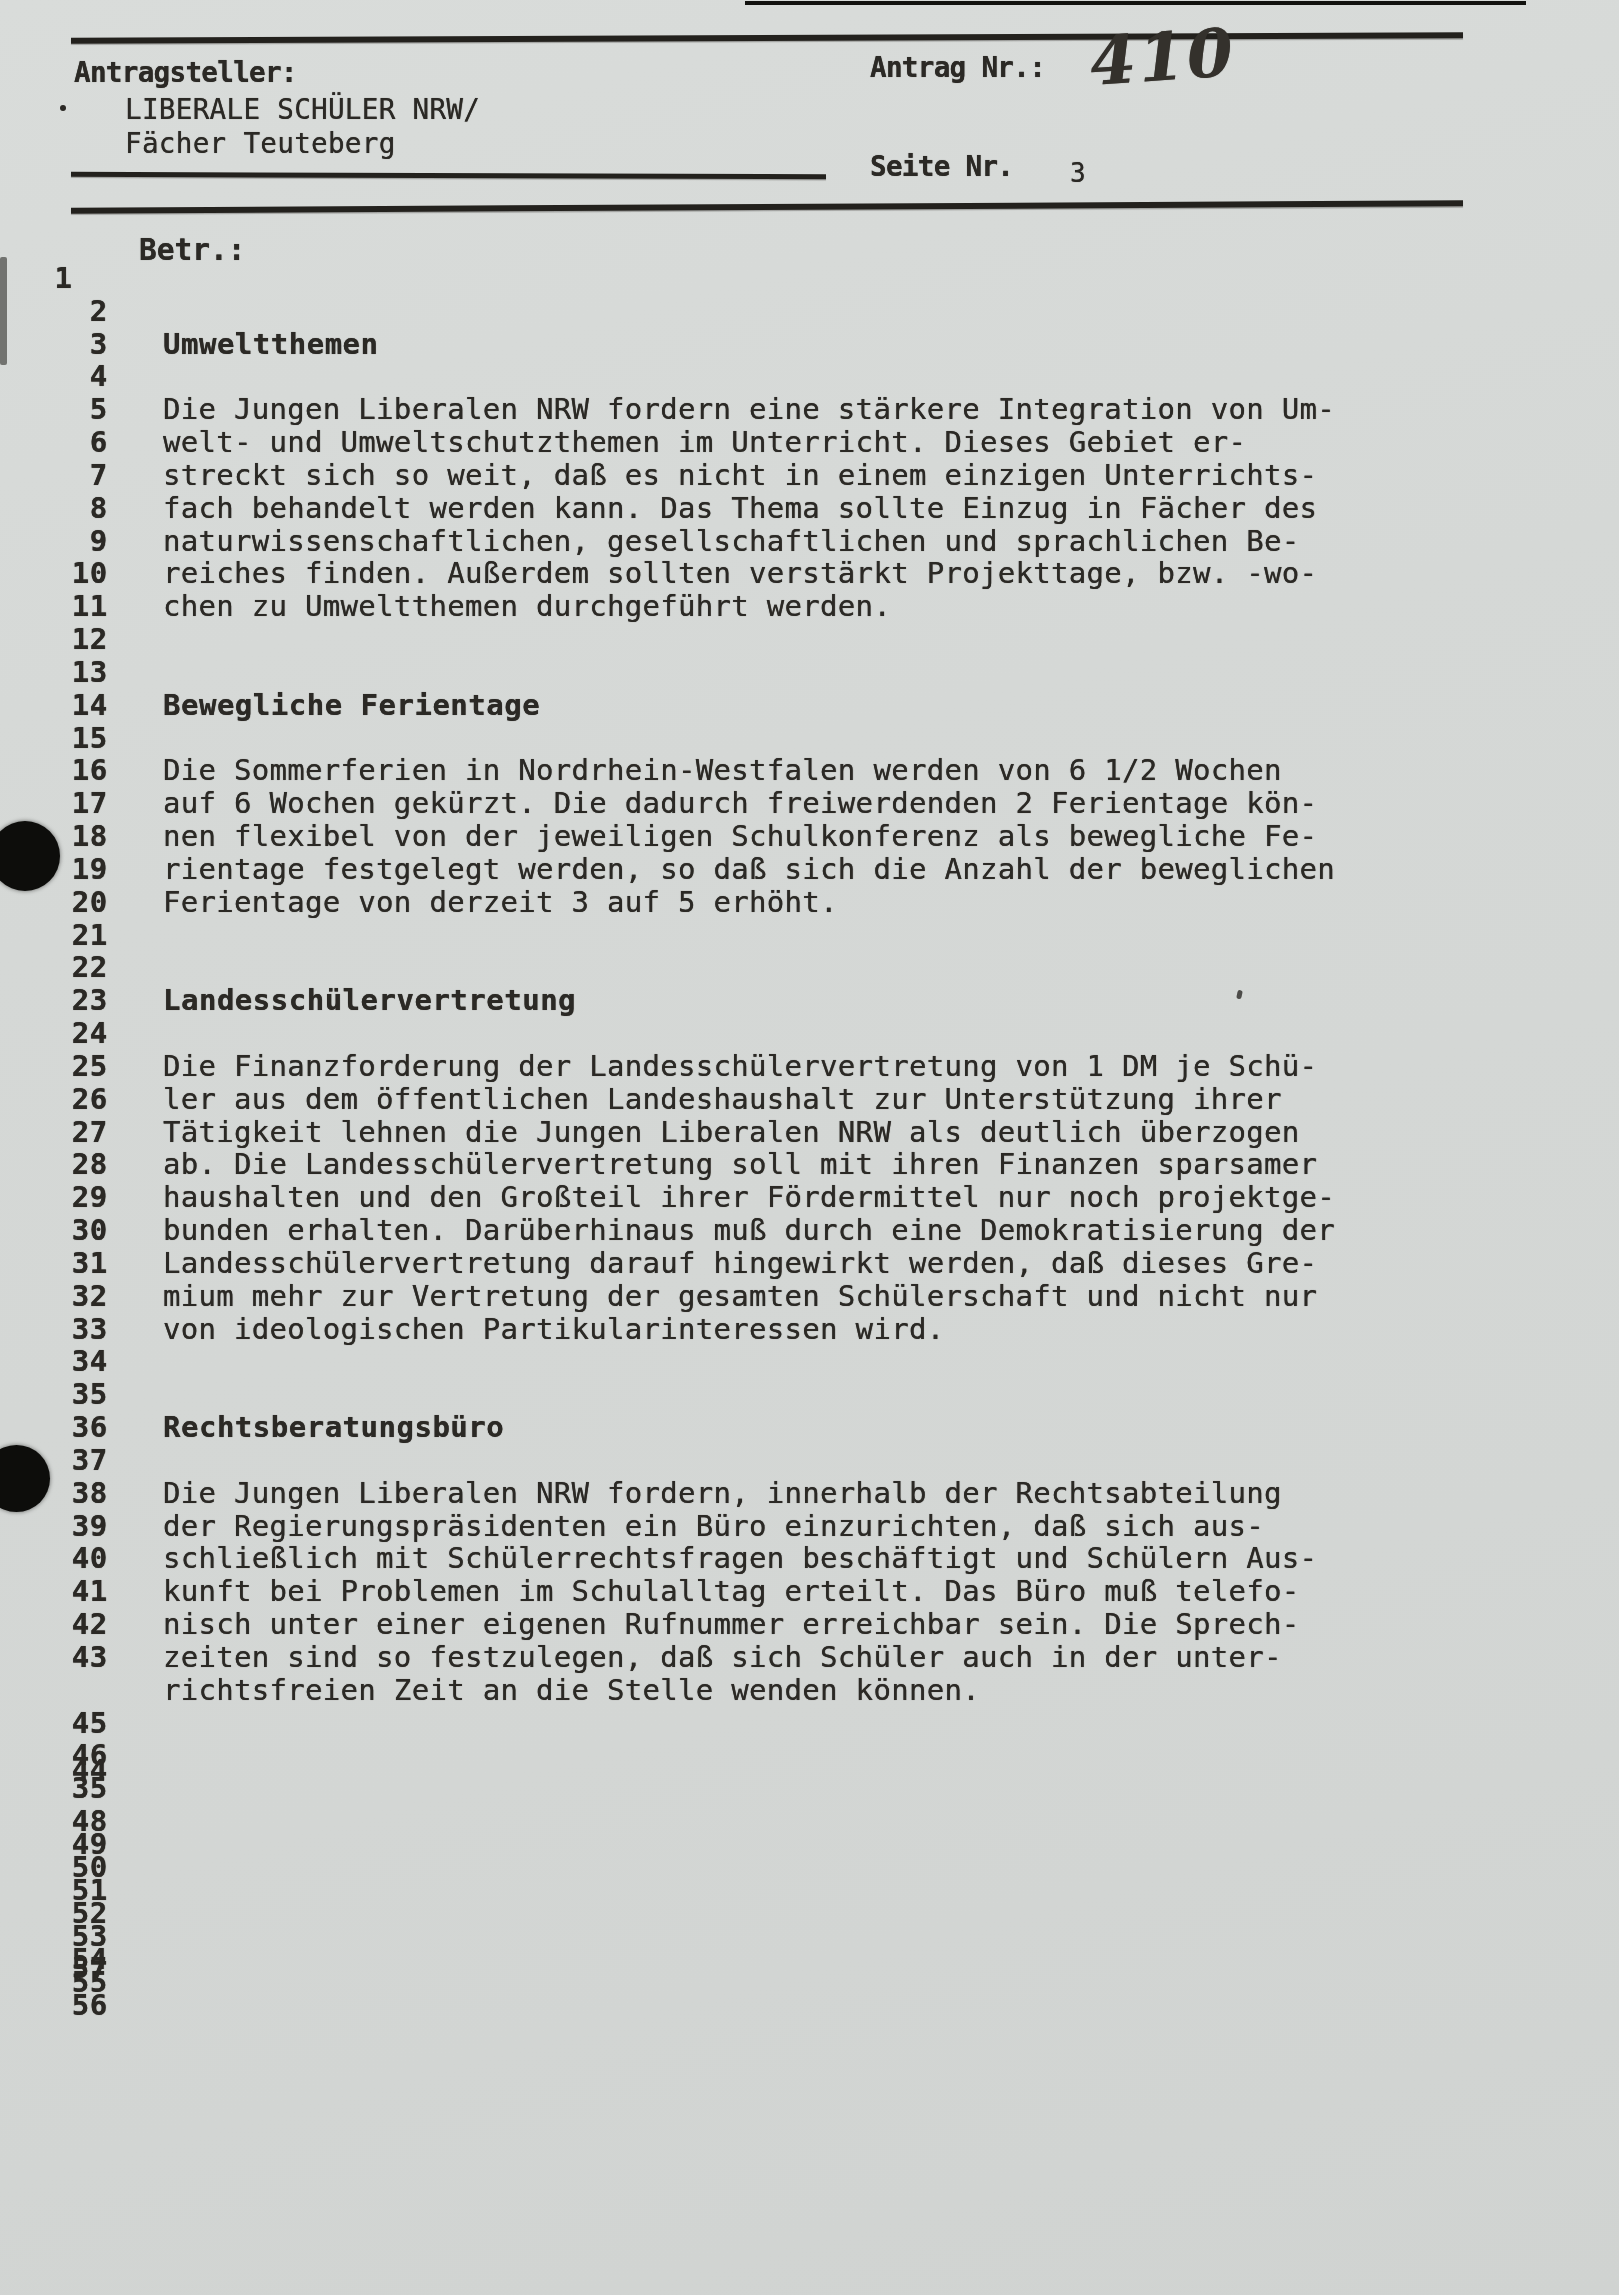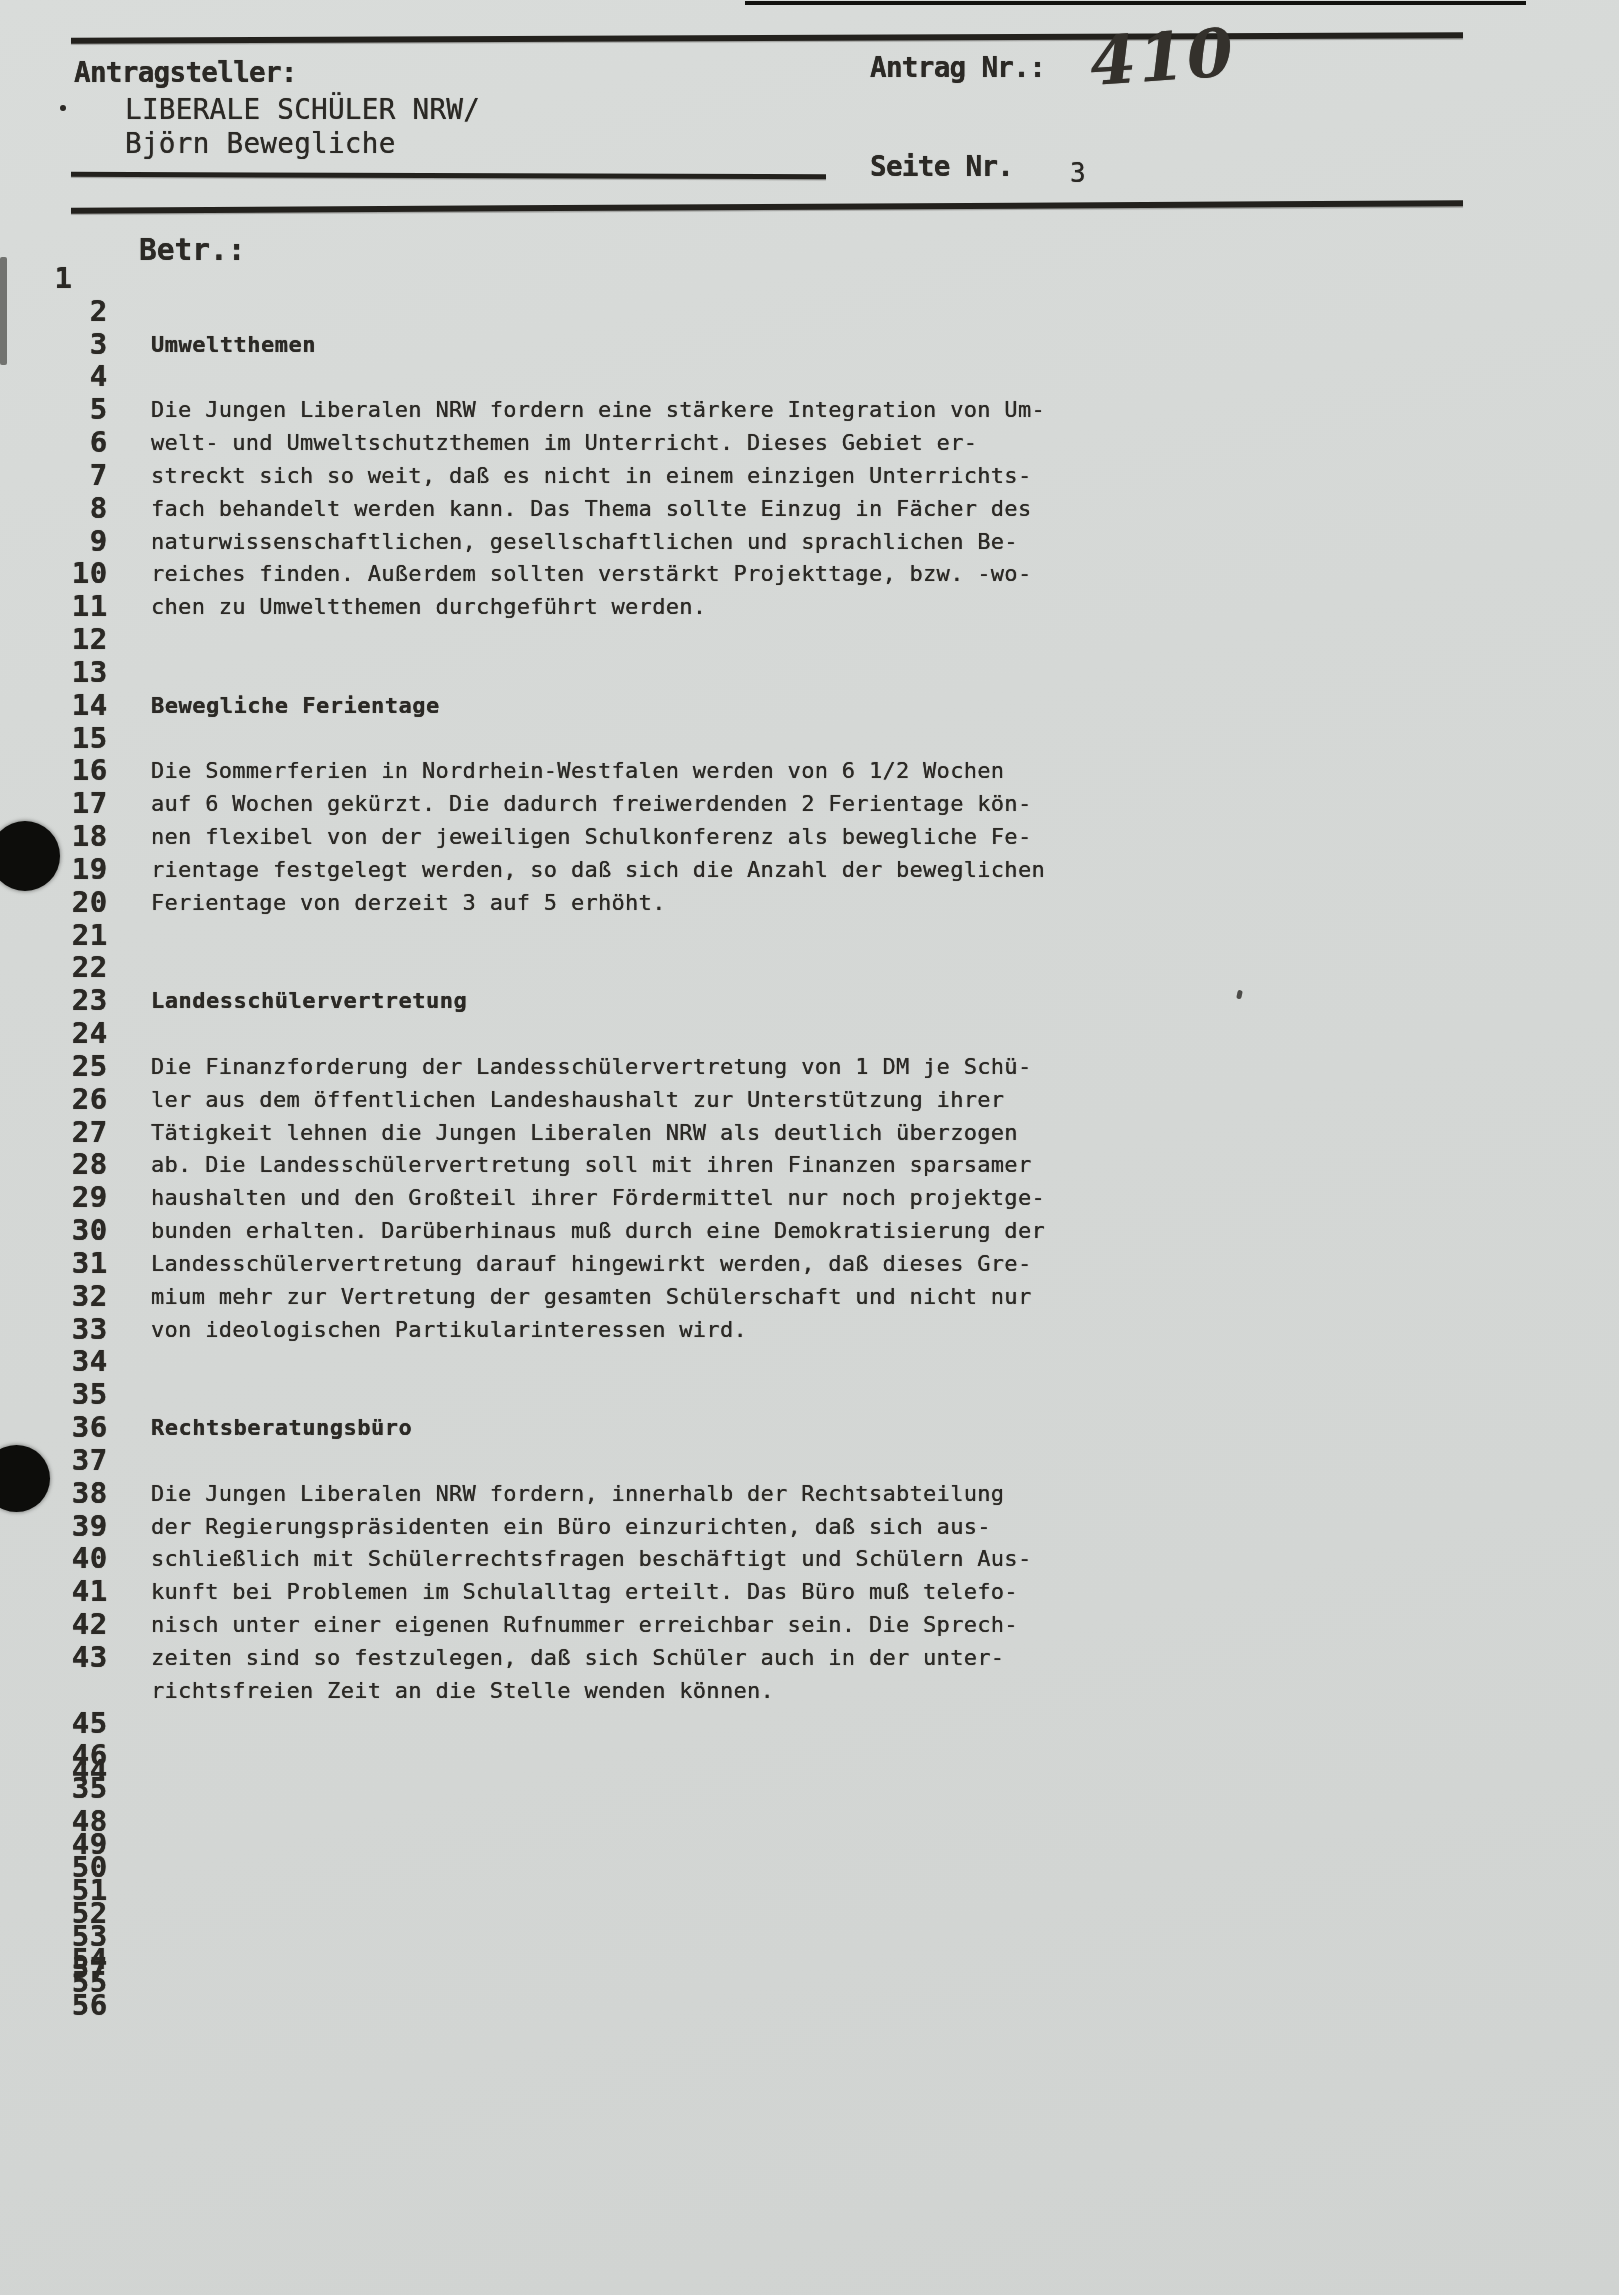--- a/index.html
+++ b/index.html
@@ -25,22 +25,22 @@
     font-style:italic;font-weight:bold;font-size:66px;
     transform:rotate(-4deg);display:inline-block;letter-spacing:2.6px;
     color:#34312c;text-shadow:0 0 0.7px rgba(52,49,44,.8);
   }
   .lnum{
     position:absolute;left:38px;width:70px;text-align:right;
     font-size:29px;line-height:33px;font-weight:bold;letter-spacing:0.7px;
   }
   .lnum1{position:absolute;left:38px;width:34px;text-align:right;font-size:29px;line-height:33px;font-weight:bold;}
   .bline{
-    position:absolute;left:151px;white-space:pre;
-    font-size:22px;line-height:33px;letter-spacing:0.3px;text-align:center;
+    position:absolute;left:163px;white-space:pre;
+    font-size:29px;line-height:33px;letter-spacing:0.3px;text-align:center;
   }
   .bheading{font-weight:bold;letter-spacing:0.5px;}
   .hole{position:absolute;background:#0d0d0b;border-radius:50%;box-shadow:0 0 4.6px rgba(10,10,8,.55);}
   .mark{position:absolute;background:#2b2925;border-radius:50%;}
   .edge-artifact{position:absolute;background:#3c3c38;opacity:.65;border-radius:2px;}
 </style>
 </head>
 <body>
 
 <div id="page">
@@ -48,21 +48,21 @@
   <div class="abs" style="left:745px;top:1.3px;width:781px;height:3.9px;background:#12120f;"></div>
 
   <div class="edge-artifact" style="left:0;top:257px;width:6.6px;height:108px;"></div>
 
   <div class="rule" style="left:71px;top:35px;width:1392px;height:5.9px;transform:rotate(-0.22deg);"></div>
   <div class="rule" style="left:71px;top:173px;width:755px;height:5.3px;transform:rotate(0.18deg);"></div>
   <div class="rule" style="left:71px;top:204px;width:1392px;height:5.9px;transform:rotate(-0.30deg);"></div>
 
   <div class="abs ink hdr-label" style="left:74px;top:56px;">Antragsteller:</div>
   <div class="abs ink hdr-text" style="left:125px;top:93px;">LIBERALE SCHÜLER NRW/</div>
-  <div class="abs ink hdr-text" style="left:125px;top:127px;">Björn Bewegliche</div>
+  <div class="abs ink hdr-text" style="left:125px;top:127px;">Fächer Teuteberg</div>
 
   <div class="abs ink hdr-label" style="left:870px;top:51px;">Antrag Nr.:</div>
   <div class="abs" style="left:1090px;top:18.4px;">
     <span class="handwritten">410</span>
   </div>
   <div class="abs ink hdr-label" style="left:870px;top:150px;">Seite Nr.</div>
   <div class="abs ink" style="left:1070px;top:158px;font-size:26px;">3</div>
 
   <div class="mark" style="left:60px;top:105px;width:5.9px;height:5.9px;"></div>
   <div class="mark" style="left:1237px;top:990px;width:4.6px;height:9.2px;border-radius:2.6px;transform:rotate(12deg);opacity:.8;"></div>

